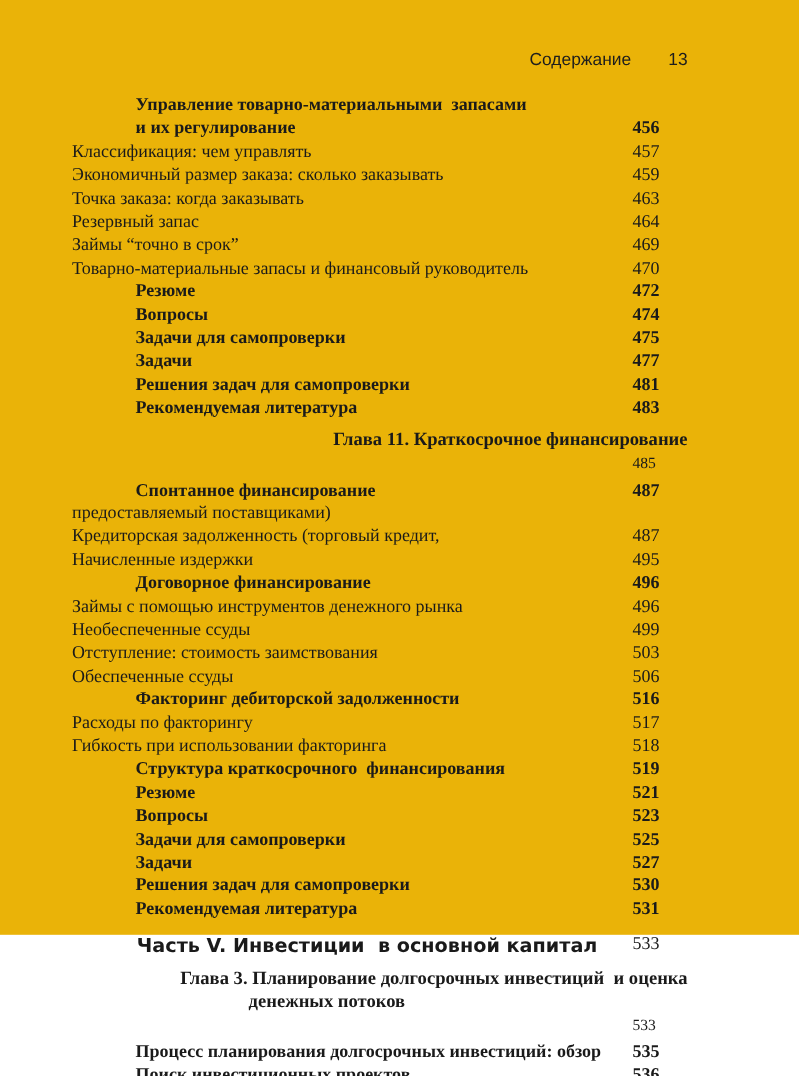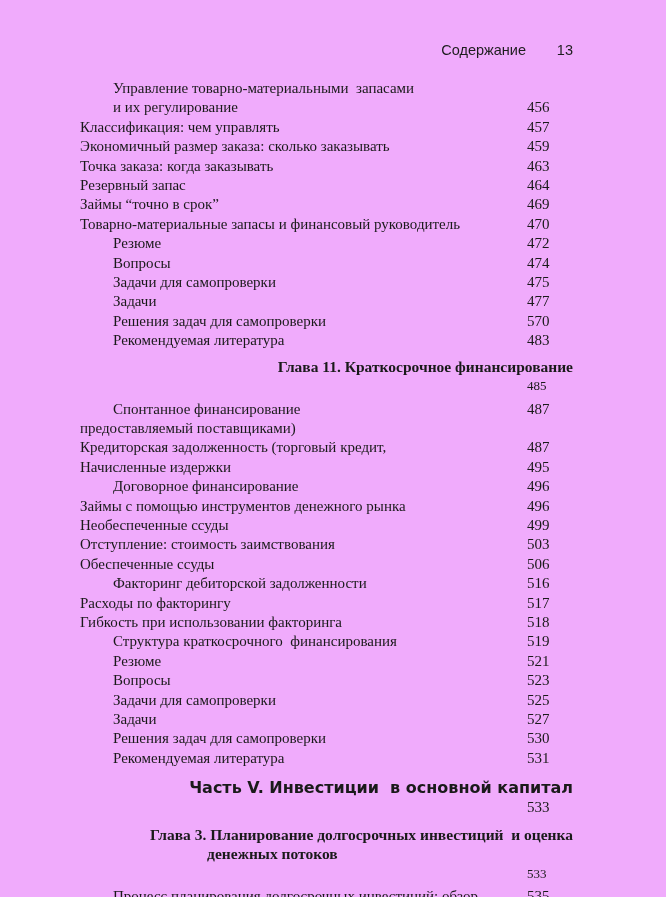--- a/index.html
+++ b/index.html
@@ -10,22 +10,22 @@
   body {
     width: 666px;
     height: 897px;
     overflow: hidden;
     font-family: "Liberation Serif", "DejaVu Serif", serif;
     color: #1a1a1a;
   }
   .page {
     position: relative;
     width: 666px;
-    height: 897px;
-    background: #f0abfc;
+    height: 779px;
+    background: #eab308;
   }
   .header {
     display: flex;
     justify-content: flex-end;
     align-items: baseline;
     padding: 42px 93px 0 0;
     font-family: "Liberation Sans", "DejaVu Sans", sans-serif;
     font-size: 14.5px;
     color: #1d1d1d;
   }
@@ -43,43 +43,42 @@
     display: flex;
     align-items: flex-end;
   }
   .titles { flex: 1; }
   .line { white-space: pre-wrap; }
   .pagenum {
     width: 46px;
     text-align: left;
     flex: none;
   }
-  .row.l1 { padding-left: 113px; }
-  .row.l2 { padding-left: 80px; gap: 24px; }
+  .row.l1 { padding-left: 113px; font-weight: bold; }
+  .row.l2 { padding-left: 60px; gap: 24px; }
   .row.chapter {
     padding-left: 93px;
     font-weight: bold;
     font-size: 15.5px;
     margin-top: 6px;
     margin-bottom: 4px;
     flex-direction: column;
   }
   .row.chapter .pagenum {
     font-weight: normal;
     font-size: 13px;
   }
   .row.chapter .line-1 { padding-left: 57px; }
   .row.part {
-    padding-left: 75px;
+    padding-left: 114px;
     font-family: "DejaVu Sans", "Liberation Sans", sans-serif;
     font-weight: bold;
     font-size: 16px;
     margin-top: 10px;
     margin-bottom: 8px;
-    flex-direction: column;
   }
   .row.part .pagenum {
     font-family: "Liberation Serif", "DejaVu Serif", serif;
     font-weight: normal;
     font-size: 15px;
   }
 </style>
 </head>
 <body>
 
@@ -153,21 +152,21 @@
       <div class="row l1">
         <div class="titles">
           <div class="line line-0">Задачи</div>
         </div>
         <div class="pagenum">477</div>
       </div>
       <div class="row l1">
         <div class="titles">
           <div class="line line-0">Решения задач для самопроверки</div>
         </div>
-        <div class="pagenum">570</div>
+        <div class="pagenum">481</div>
       </div>
       <div class="row l1">
         <div class="titles">
           <div class="line line-0">Рекомендуемая литература</div>
         </div>
         <div class="pagenum">483</div>
       </div>
       <div class="row chapter">
         <div class="titles">
           <div class="line line-0">Глава 11. Краткосрочное финансирование</div>

